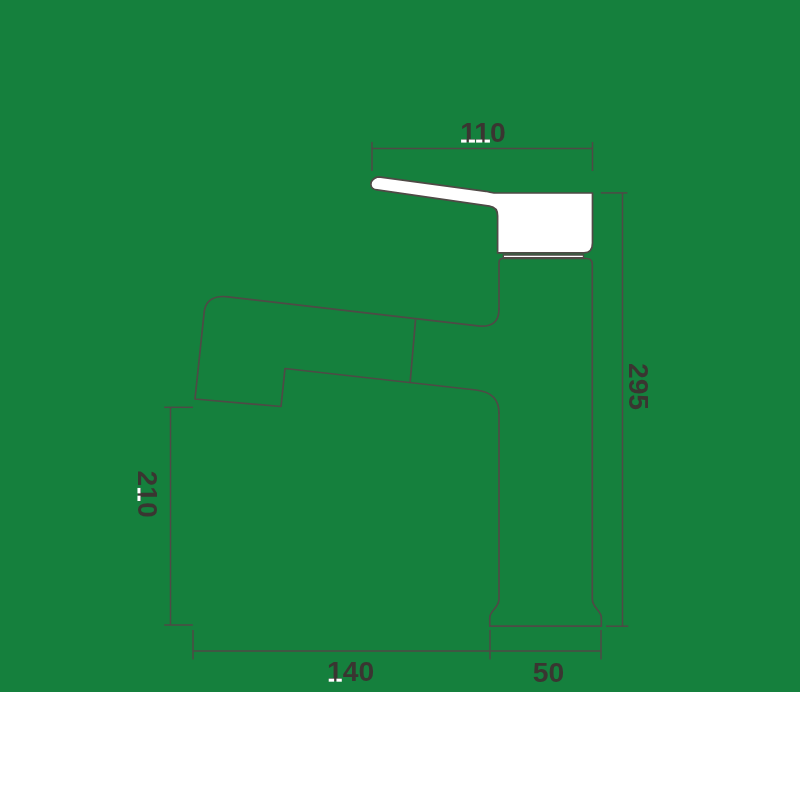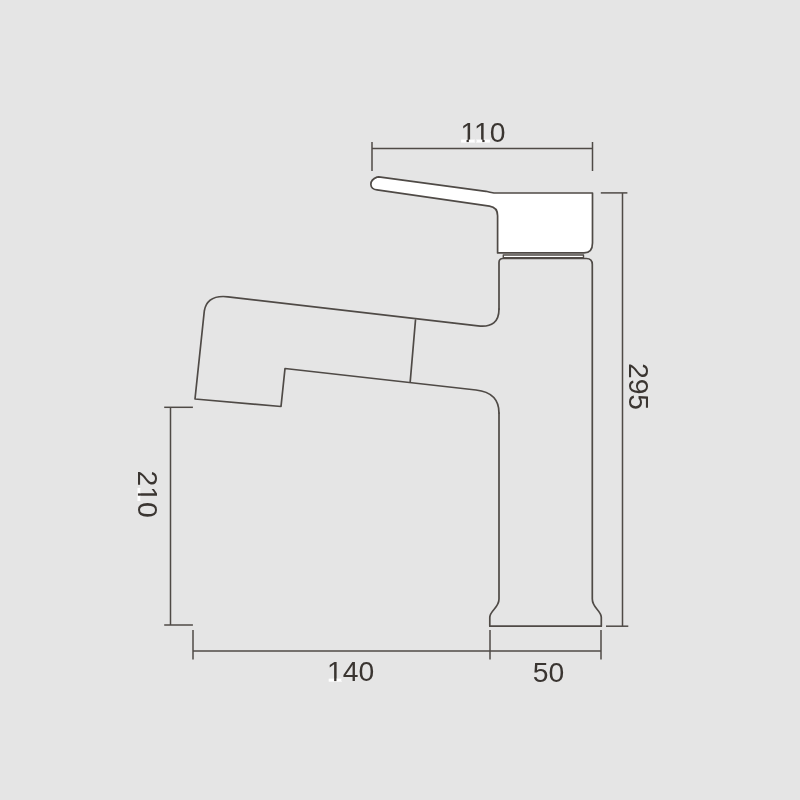--- a/index.html
+++ b/index.html
@@ -1,16 +1,16 @@
 <!DOCTYPE html>
 <html><head>
 <meta charset="utf-8">
 <style>
 html,body{margin:0;padding:0;background:#ffffff;}
-#wrap{width:800px;height:800px;position:relative;background:#e5e5e5;}
+#wrap{width:800px;height:692px;position:relative;background:#15803d;font-weight:bold;}
 text{font-family:"Liberation Sans",sans-serif;fill:#3a3531;}
 </style>
 </head>
 <body>
 <div id="wrap">
 <svg width="800" height="800" viewBox="0 0 800 800">
 <g fill="none" stroke="#4f4a46" stroke-width="1.7" stroke-linecap="round" stroke-linejoin="round">
 
   <path d="M 378.7,176.95 L 486,191.3 Q 490,192.3 494,193 L 592.5,193 L 592.5,243 Q 592.5,252.9 584,252.9 L 497.6,252.9 L 497.6,215.7 Q 497.6,207.3 489.5,206.1 L 377.05,189.85 Q 371.2,189.2 370.9,184.7 Q 370.6,179.6 377,177.15 Z" fill="#ffffff"></path>
 

